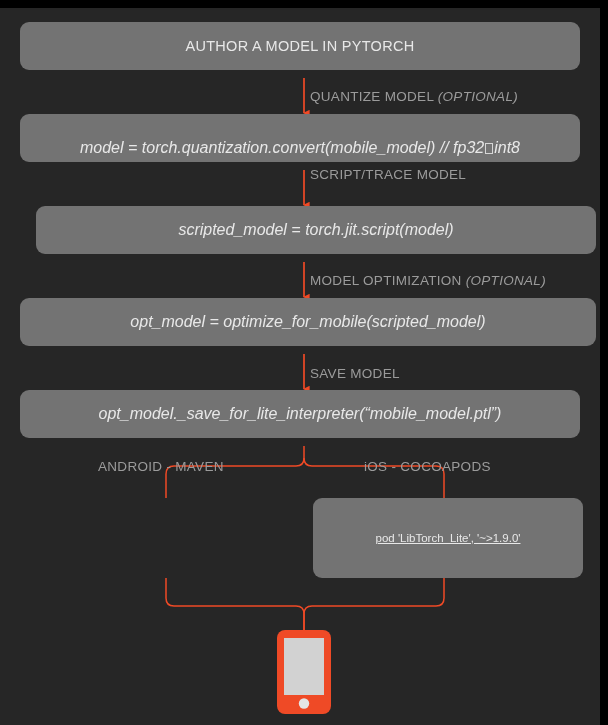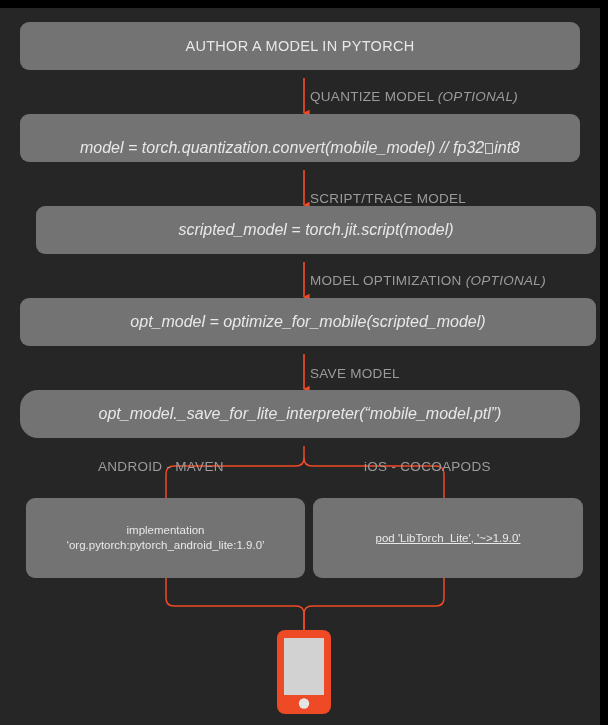--- a/index.html
+++ b/index.html
@@ -121,38 +121,34 @@
     </div>
 
     <div class="node step" style="left:20px; top:198px; width:560px; height:48px;margin-left:16px;">
       <span class="node-text">scripted_model = torch.jit.script(model)</span>
     </div>
 
     <div class="node step" style="left:20px; top:290px; width:576px; height:48px;">
       <span class="node-text">opt_model = optimize_for_mobile(scripted_model)</span>
     </div>
 
-    <div class="node step" style="left:20px; top:382px; width:560px; height:48px;border-radius:18px;">
+    <div class="node step" style="left:20px; top:382px; width:560px; height:48px;">
       <span class="node-text">opt_model._save_for_lite_interpreter(“mobile_model.ptl”)</span>
     </div>
 
-    <div class="node dep" style="left:26px; top:490px; width:279px; height:80px;">
-      <span class="node-text">implementation
-‘org.pytorch:pytorch_android_lite:1.9.0’</span>
-    </div>
 
     <div class="node dep" style="left:313px; top:490px; width:270px; height:80px;text-decoration:underline;">
       <span class="node-text">pod 'LibTorch_Lite', '~&gt;1.9.0'</span>
     </div>
 
     <div class="edge-label" style="left:310px; top:81px;">
       <span>QUANTIZE MODEL </span><span class="opt">(OPTIONAL)</span>
     </div>
 
-    <div class="edge-label" style="left:310px; top:183px;">
+    <div class="edge-label" style="left:310px; top:159px;">
       <span>SCRIPT/TRACE MODEL</span><span class="opt"></span>
     </div>
 
     <div class="edge-label" style="left:310px; top:265px;">
       <span>MODEL OPTIMIZATION </span><span class="opt">(OPTIONAL)</span>
     </div>
 
     <div class="edge-label" style="left:310px; top:358px;">
       <span>SAVE MODEL</span><span class="opt"></span>
     </div>

